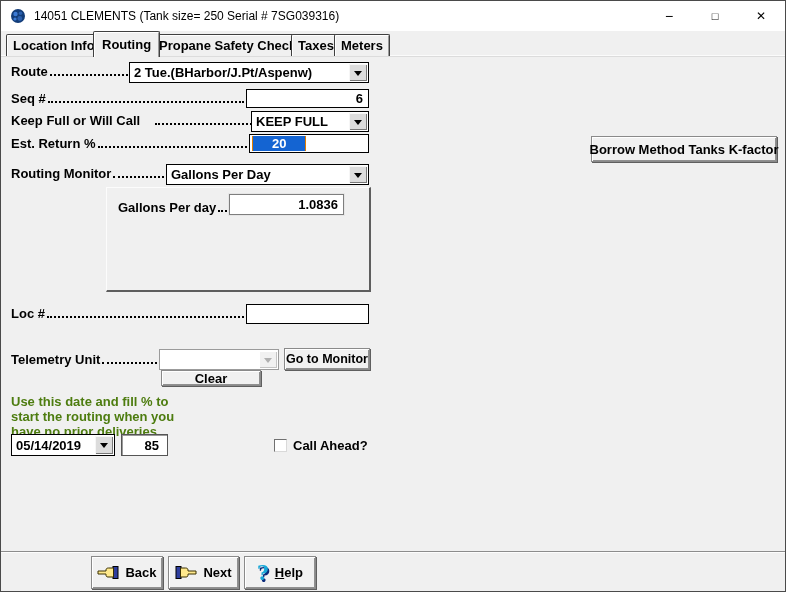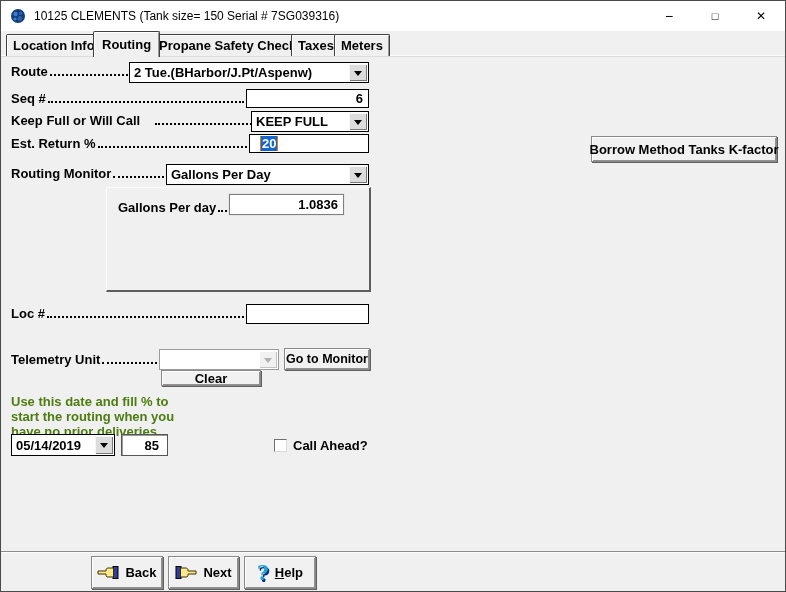--- a/index.html
+++ b/index.html
@@ -33,21 +33,21 @@
   .frow{position:absolute;display:flex;align-items:flex-end;font-weight:bold;font-size:13px;color:#000;}
   .frow .lbl{white-space:nowrap;}
   .leader{flex:1;border-bottom:2px dotted #000;margin:0 1px 3px 2px;min-width:6px;}
 
   .tbx{position:absolute;box-sizing:border-box;background:#fff;border:1px solid #000;
        font-weight:bold;font-size:13px;padding:0 5px;display:flex;align-items:center;white-space:nowrap;}
   .tbx--right{justify-content:flex-end;}
   .tbx--thin{border:1px solid #7e7e7e;box-shadow:0 0 0 1px #e6e6e6;}
   .tbx--sunken{border:1px solid #555;box-shadow:inset 1px 1px 0 #9a9a9a;}
 
-  .sel{background:#1464d2;color:#fff;padding:0 1px;border-left:1px solid #e07c00;border-right:1px solid #e07c00;margin-left:8px;}
+  .sel{background:#1464d2;color:#fff;padding:0 19px;border-left:1px solid #e07c00;border-right:1px solid #e07c00;}
 
   .combo{position:absolute;box-sizing:border-box;background:#fff;border:1px solid #000;
          display:flex;align-items:stretch;}
   .combo .cval{flex:1;display:flex;align-items:center;padding:0 4px;font-weight:bold;font-size:13px;
                white-space:nowrap;overflow:hidden;}
   .combo .cbtn{width:18px;margin:1px;background:#dcdcdc;flex:0 0 auto;
                box-shadow:inset 1px 1px 0 #f6f6f6, inset -1px -1px 0 #777;
                display:flex;align-items:center;justify-content:center;}
   .tri{width:0;height:0;border:4px solid transparent;border-top:5px solid #000;margin-top:5px;}
   .combo--disabled{border-color:#9b9b9b;}
@@ -84,21 +84,21 @@
 <div id="window">
 
   <div class="titlebar">
     <svg class="app-icon" viewBox="0 0 16 16">
       <circle cx="8" cy="8" r="7" fill="#123c78"></circle>
       <circle cx="5.5" cy="6" r="2.2" fill="#3b7ad4"></circle>
       <circle cx="10.5" cy="5.2" r="1.8" fill="#2a5fae"></circle>
       <circle cx="9.8" cy="10.5" r="2.4" fill="#2a5fae"></circle>
       <circle cx="5" cy="11" r="1.6" fill="#3b7ad4"></circle>
     </svg>
-    <span class="title-text">10125 CLEMENTS (Tank size= 150 Serial # 7SG039316)</span>
+    <span class="title-text">14051 CLEMENTS (Tank size= 250 Serial # 7SG039316)</span>
     <div class="caption-buttons">
       <div class="cap-btn">
           <span class="glyph-min">−</span>
         </div>
       <div class="cap-btn">
           <span class="glyph-max">□</span>
         </div>
       <div class="cap-btn">
           <span class="glyph-close">✕</span>
         </div>

